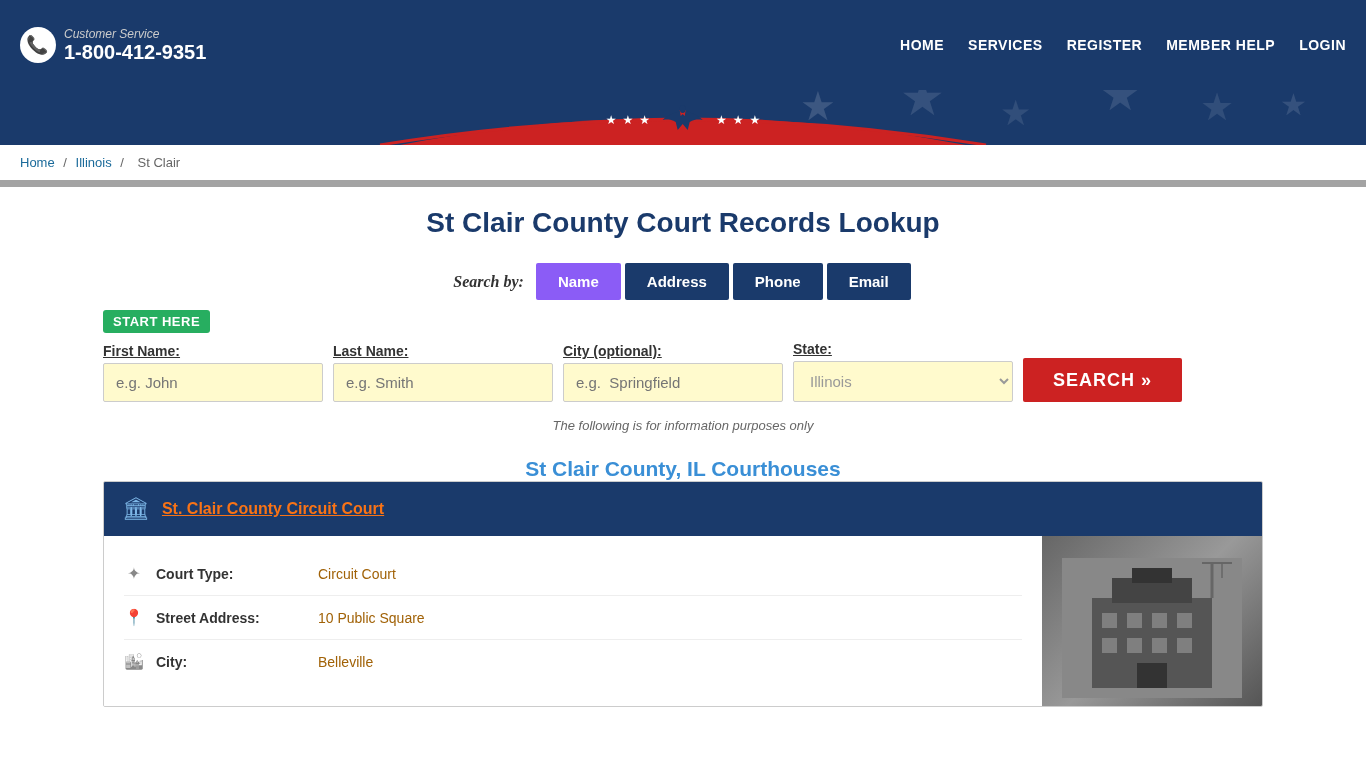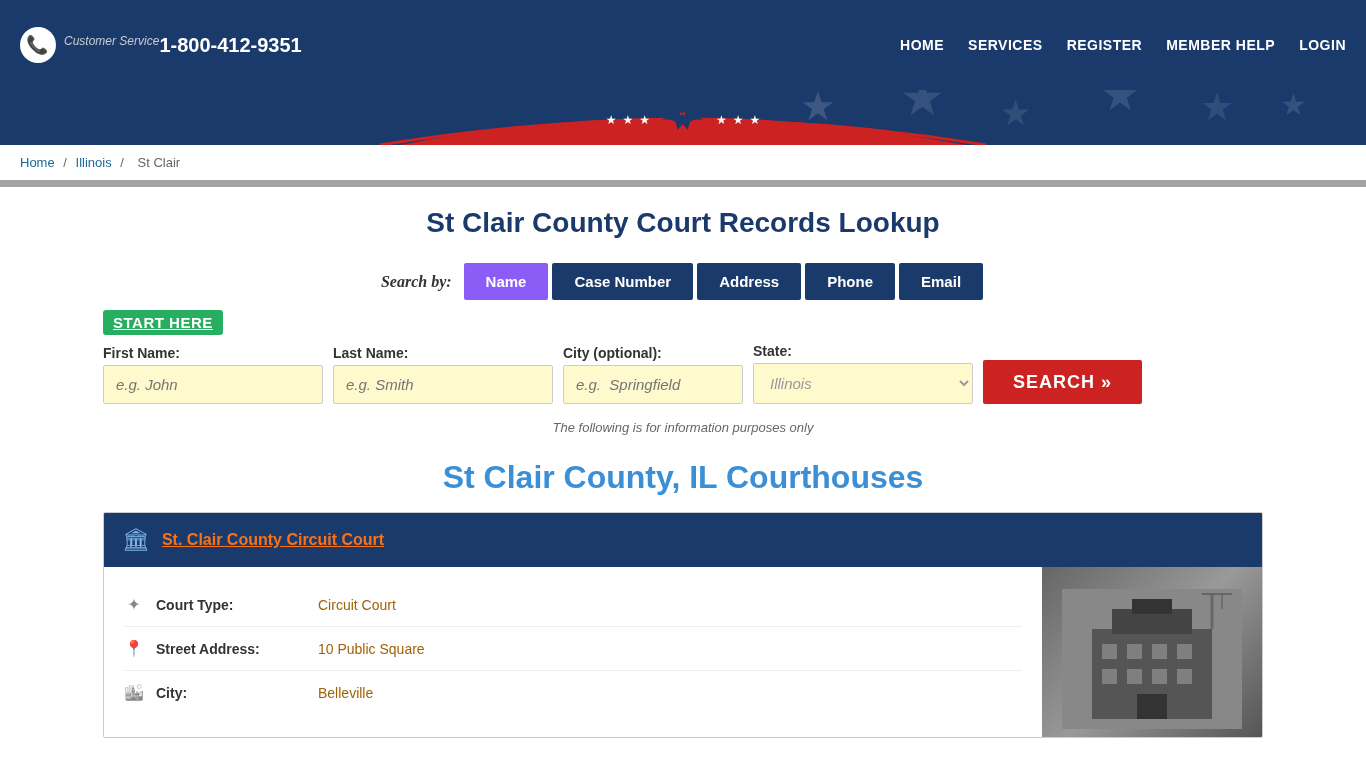--- a/index.html
+++ b/index.html
@@ -65,21 +65,21 @@
     .phone-icon {
       width: 36px;
       height: 36px;
       background: #fff;
       border-radius: 50%;
       display: flex;
       align-items: center;
       justify-content: center;
       font-size: 18px;
     }
-    .cs-text { display: flex; flex-direction: row; }
+    .cs-text { display: flex; flex-direction: column; }
     .cs-label { font-size: 12px; font-style: italic; color: #ccc; }
     .cs-phone { font-size: 20px; font-weight: bold; color: #fff; }
 
     
     .header-nav {
       display: flex;
       gap: 24px;
       align-items: center;
     }
     .header-nav a {
@@ -169,59 +169,58 @@
     }
     .search-tab.active {
       background: #8b5cf6;
     }
 
     
     .start-here {
       display: inline-block;
       background: #27ae60;
       color: #fff;
-      font-size: 15px;
+      font-size: 13px;
       font-weight: bold;
       padding: 4px 10px;
       border-radius: 3px;
       margin-bottom: 8px;
       letter-spacing: 0.5px;
-      text-decoration: underline;
     }
 
     
     .search-form-row {
       display: flex;
       align-items: flex-end;
       gap: 10px;
       margin-bottom: 16px;
     }
     .form-group {
       display: flex;
       flex-direction: column;
       gap: 4px;
     }
     .form-group label {
       font-size: 14px;
       font-weight: bold;
       color: #333;
+      text-decoration: underline;
     }
     .form-group input, .form-group select {
       padding: 10px 12px;
       font-size: 15px;
       border: 1px solid #ccc;
       border-radius: 2px;
       background: #fffacd;
       color: #999;
       outline: none;
-      font-style: italic;
     }
     .form-group input { width: 220px; }
     .form-group select { width: 220px; appearance: auto; }
-    .form-group.city input { width: 180px; }
+    .form-group.city input { width: 220px; }
 
     .search-btn {
       background: #cc2222;
       color: #fff;
       font-size: 18px;
       font-weight: bold;
       border: none;
       padding: 10px 30px;
       cursor: pointer;
       border-radius: 2px;
@@ -235,24 +234,23 @@
       text-align: center;
       font-style: italic;
       color: #666;
       font-size: 13px;
       margin-bottom: 24px;
     }
 
     
     .courthouses-title {
       text-align: center;
-      font-size: 32px;
+      font-size: 21px;
       font-weight: bold;
       color: #3a8fd6;
-      margin-bottom: 16px;
     }
 
     .courthouse-card {
       border: 1px solid #ccc;
       border-radius: 2px;
       overflow: hidden;
       margin-bottom: 20px;
     }
     .courthouse-card-header {
       background: #1a3a6b;
@@ -380,21 +378,20 @@
 </div>
 
 <div class="main-content">
 
   <h1 class="page-title">St Clair County Court Records Lookup</h1>
 
   
   <div class="search-by-row">
     <span class="search-by-label">Search by:</span>
     <button class="search-tab active">Name</button>
-    <button class="search-tab">Case Number</button>
     <button class="search-tab">Address</button>
     <button class="search-tab">Phone</button>
     <button class="search-tab">Email</button>
   </div>
 
   
   <span class="start-here">START HERE</span>
 
   <div class="search-form-row">
     <div class="form-group">

